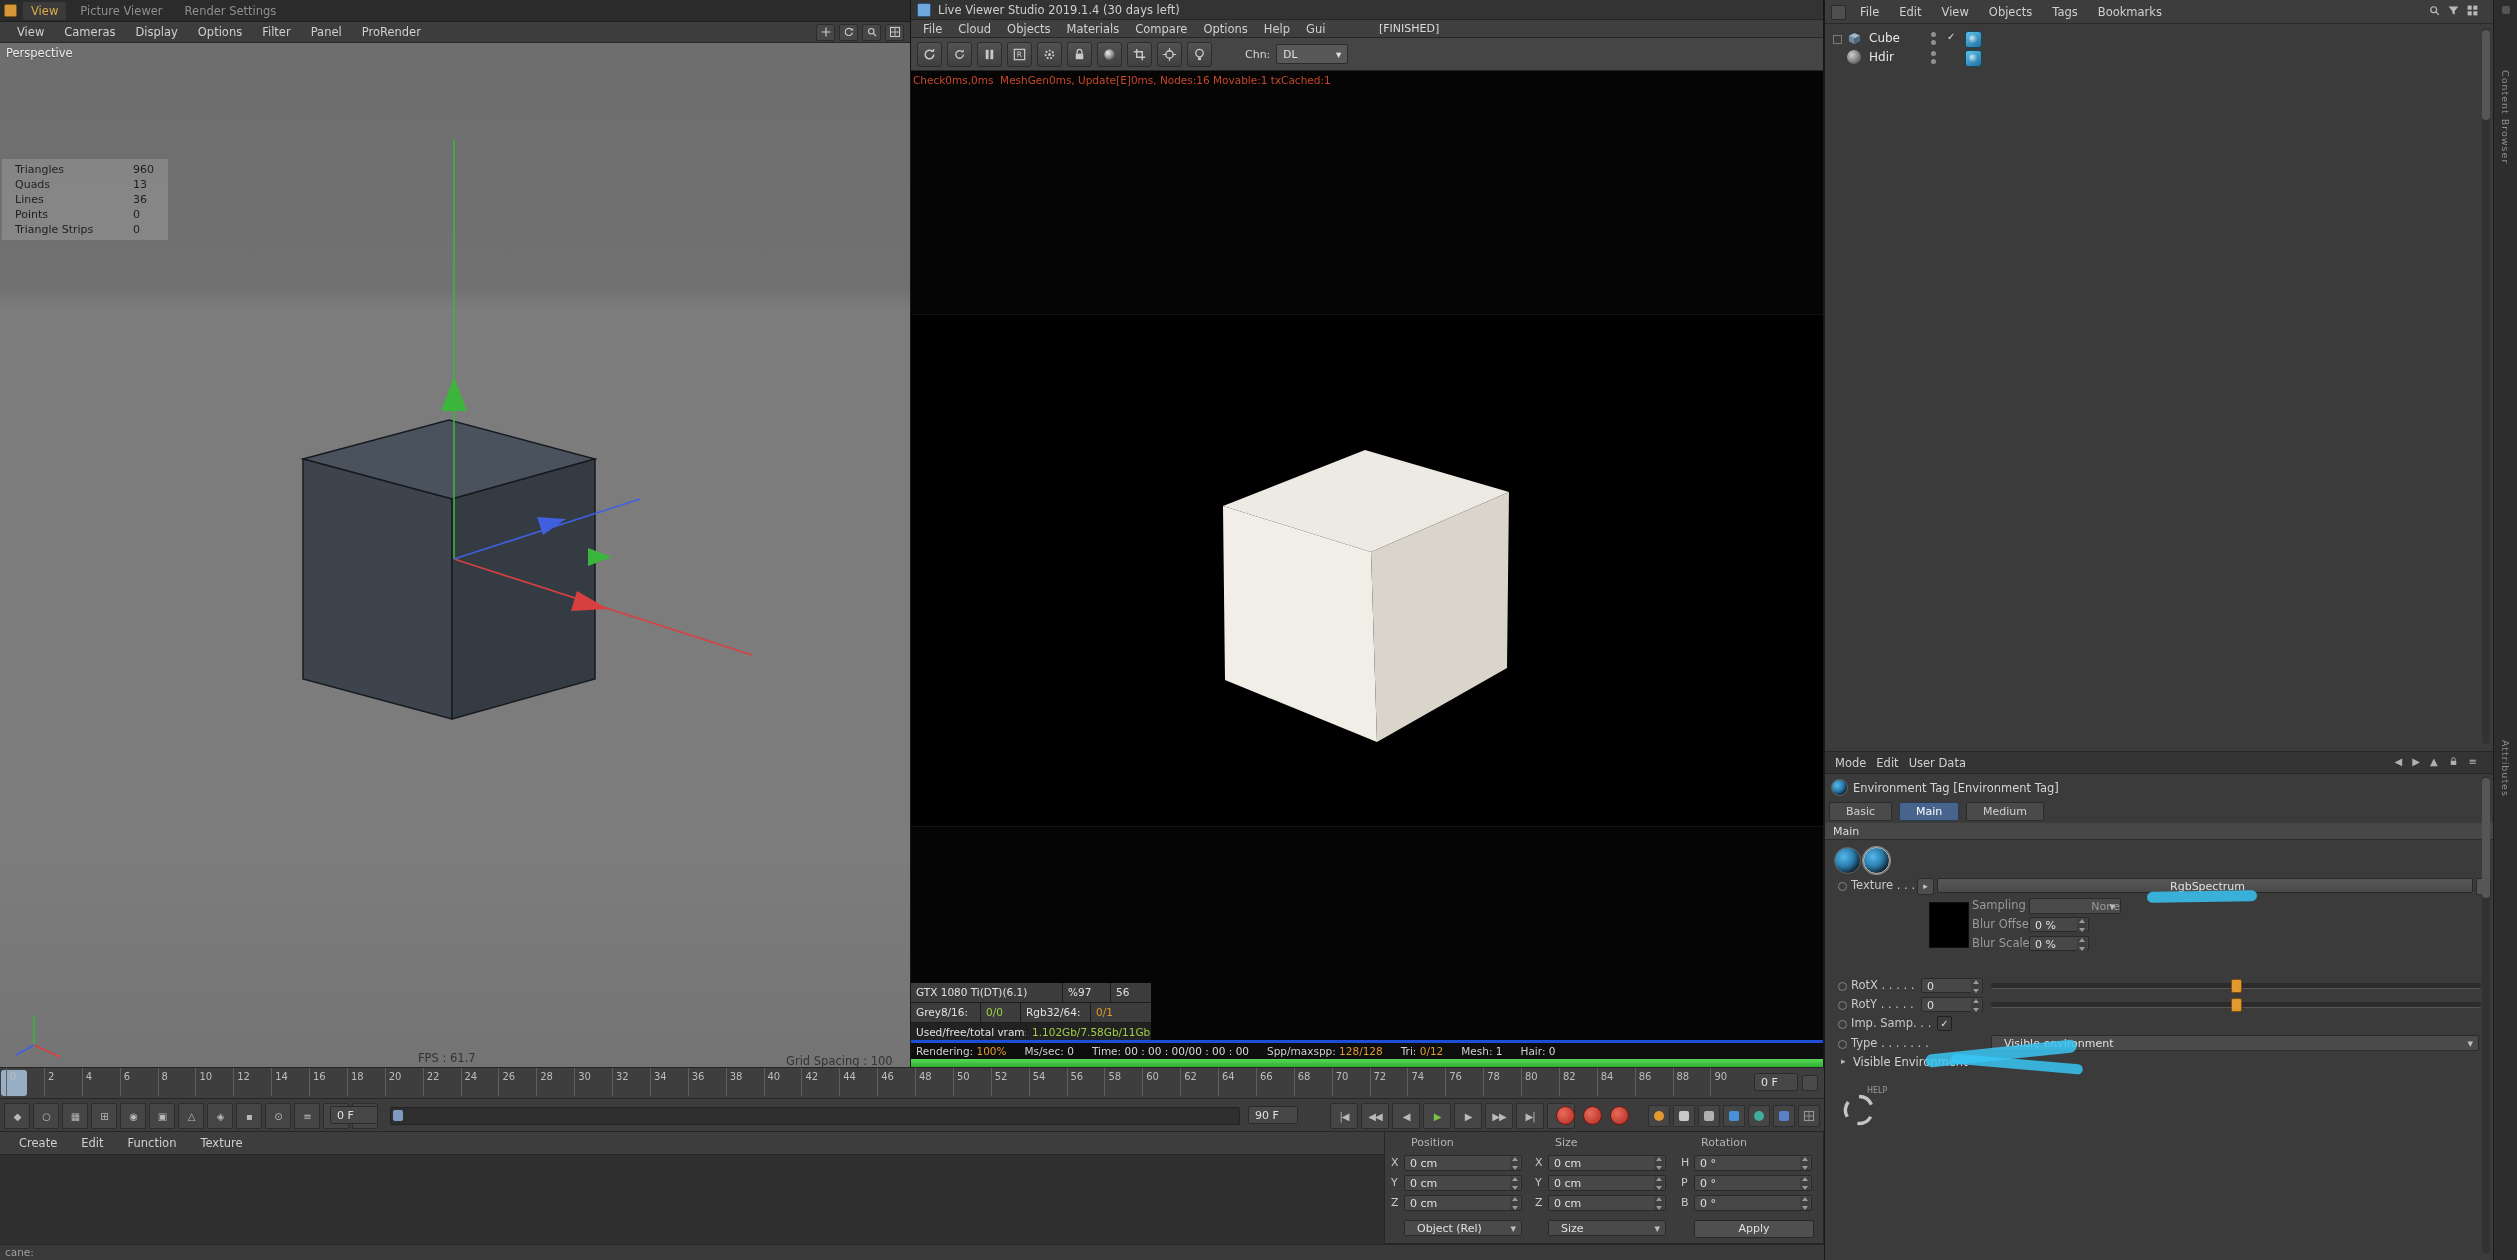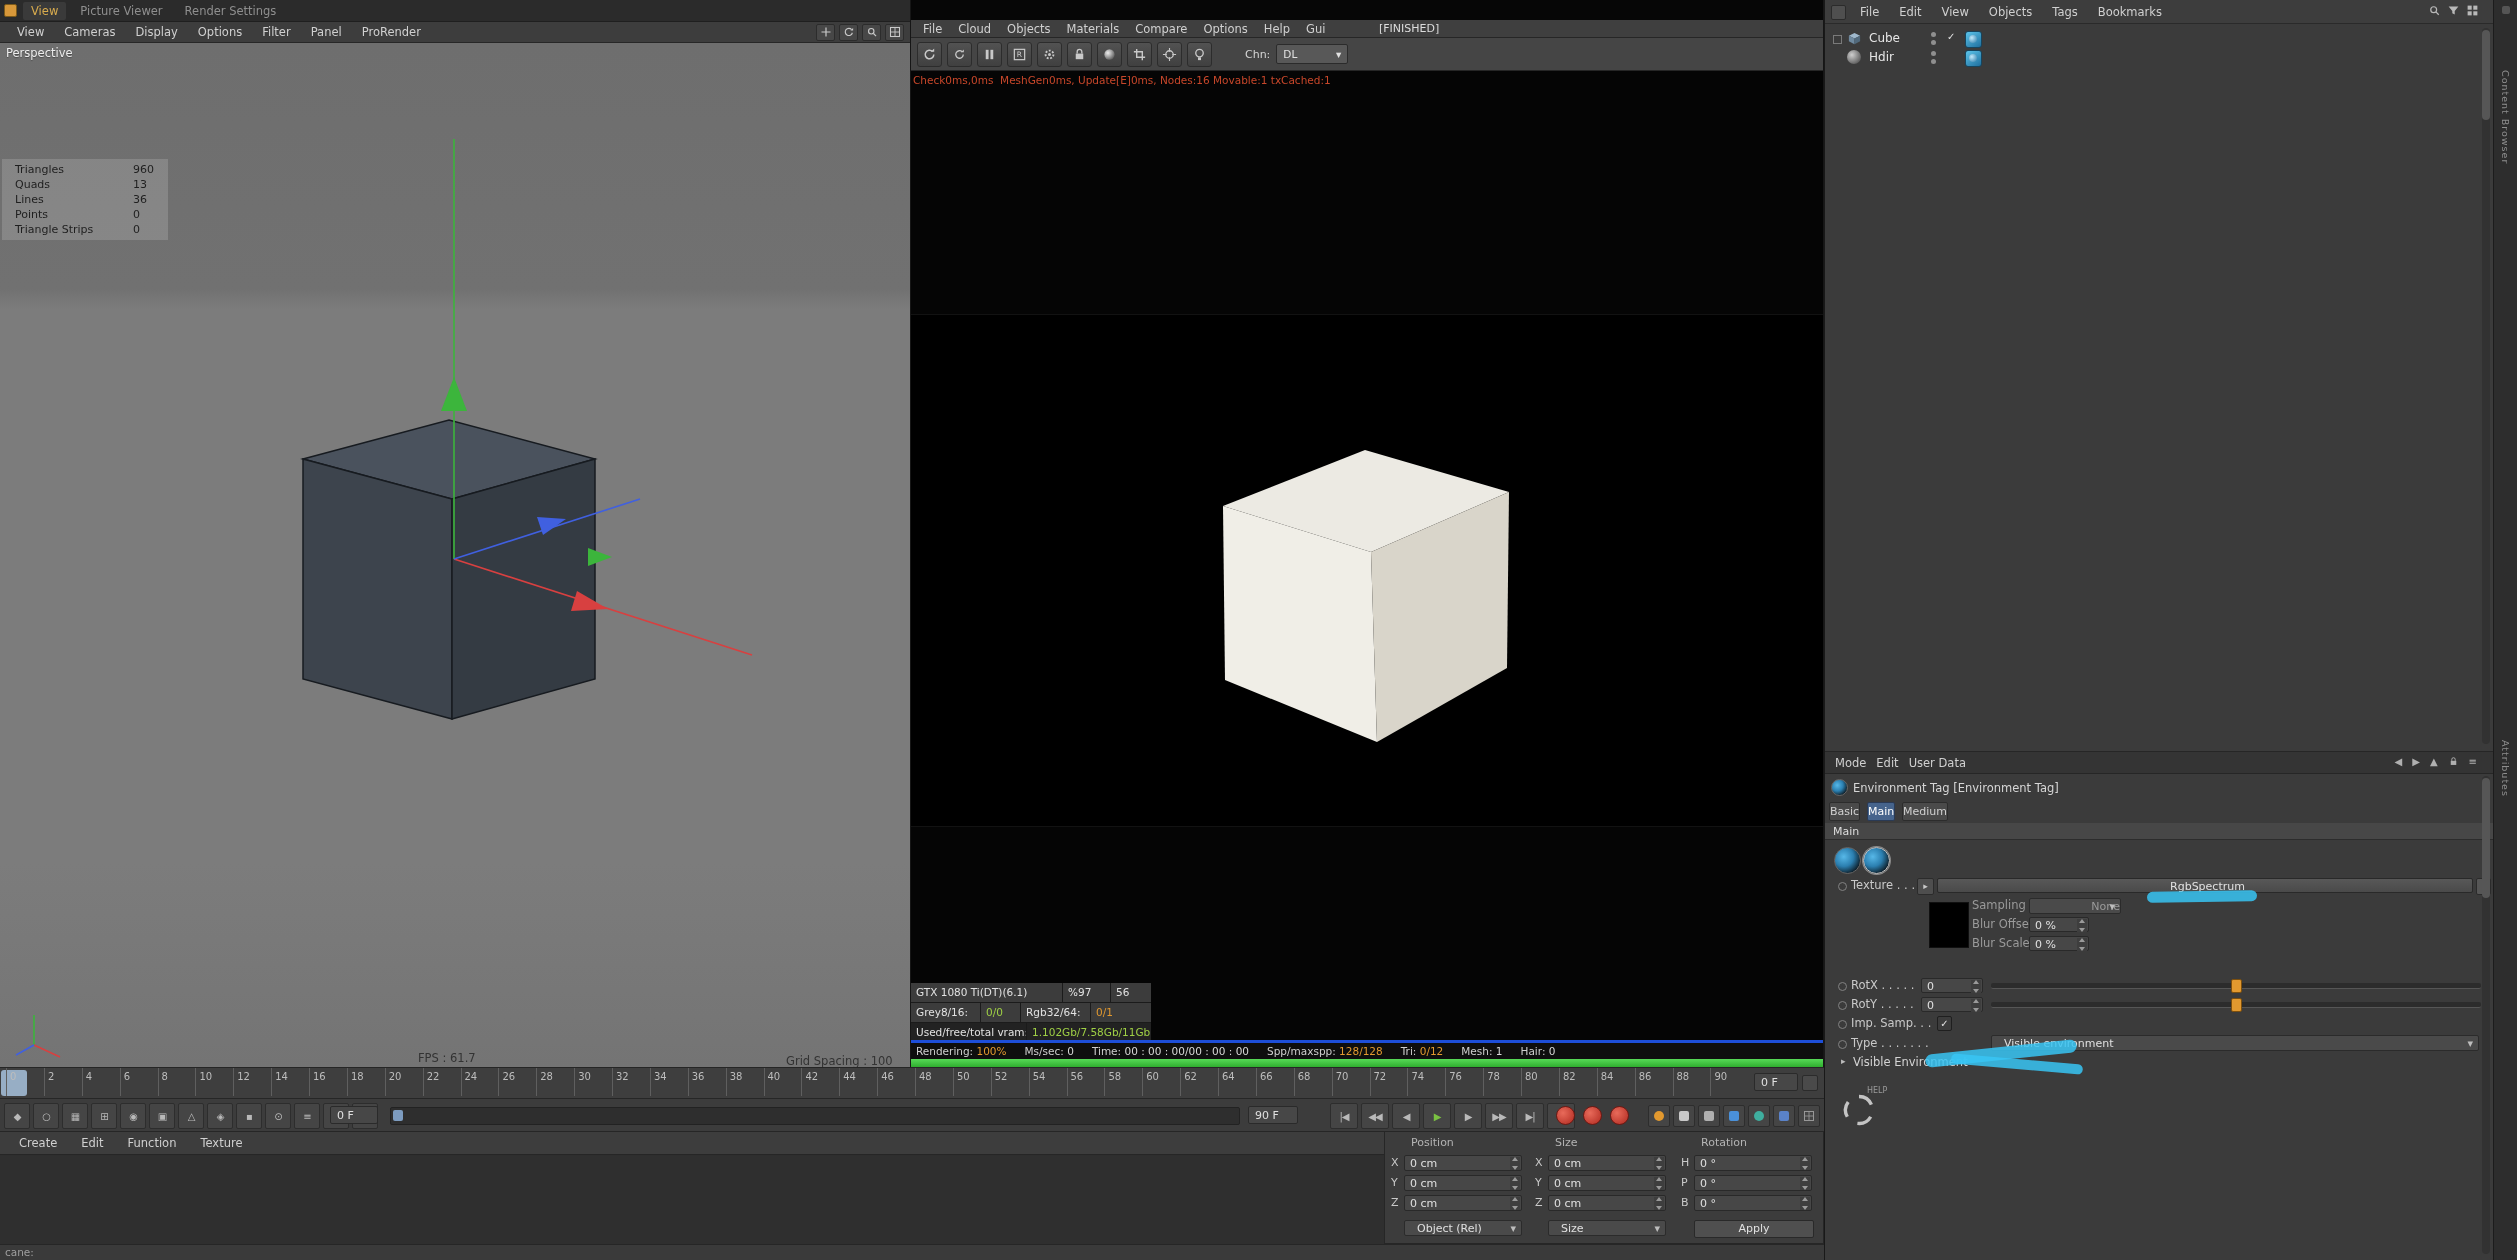--- a/index.html
+++ b/index.html
@@ -48,21 +48,21 @@
 
   
   #rpanel{left:1824px;top:0;width:669px;height:1260px;background:#3b3b3b;border-left:1px solid #191919;box-sizing:border-box;}
   #om-menu{left:0;top:0;width:100%;height:24px;background:#3d3d3d;border-bottom:1px solid #2a2a2a;display:flex;align-items:center;gap:2px;padding-left:26px;box-sizing:border-box;}
   .orow{position:absolute;left:0;width:100%;height:19px;font-size:12px;}
   .odots i{position:absolute;width:5px;height:5px;border-radius:50%;background:#8f8f8f;}
   .tagchip{position:absolute;width:15px;height:15px;border-radius:3px;border:1px solid #16455e;background:linear-gradient(145deg,#5cc4ea,#1f6f9e);}
   .tagchip:after{content:"";position:absolute;left:3px;top:3px;width:8px;height:8px;border-radius:50%;background:radial-gradient(circle at 35% 35%,#bfe8fa,#2a7aa8);}
   #am-modebar{left:0;top:751px;width:100%;height:23px;background:#343434;border-top:1px solid #262626;border-bottom:1px solid #262626;display:flex;align-items:center;padding-left:10px;box-sizing:border-box;}
   .amode{font-size:11.5px;color:#d0d0d0;padding:0 10px 0 0;}
-  .atab{height:17px;padding:0 0;background:#4a4a4a;border:1px solid #2c2c2c;border-radius:2px;font-size:11px;color:#d0d0d0;display:inline-flex;align-items:center;margin-right:3px;}
+  .atab{height:17px;padding:0 16px;background:#4a4a4a;border:1px solid #2c2c2c;border-radius:2px;font-size:11px;color:#d0d0d0;display:inline-flex;align-items:center;margin-right:3px;}
   .atab.active{background:#46648c;color:#fff;border-color:#2a3a55;}
   #am-section{left:0;top:823px;width:100%;height:17px;background:#474747;border-bottom:1px solid #2c2c2c;font-size:11px;color:#dedede;line-height:17px;padding-left:8px;box-sizing:border-box;}
   .chsphere{position:absolute;width:25px;height:25px;border-radius:50%;background:radial-gradient(circle at 35% 35%,#57b8e8 0%,#2b7fb0 42%,#0d1b24 78%);border:1px solid #666;}
   .chsphere.selected{border-color:#c2c2c2;box-shadow:0 0 0 1px #8a8a8a;}
   .arow{position:absolute;left:0;width:100%;height:19px;font-size:11.5px;color:#c9c9c9;}
   .adot{position:absolute;left:13px;top:6px;width:7px;height:7px;border:1px solid #828282;border-radius:50%;}
   .alabel{position:absolute;left:26px;top:2px;white-space:pre;}
   .asub{position:absolute;left:147px;top:2px;color:#9a9a9a;}
   .afield{position:absolute;height:15px;background:#474747;border:1px solid #292929;border-radius:2px;font-size:11px;color:#e0e0e0;line-height:15px;padding-left:5px;box-sizing:border-box;}
   .stepper{position:absolute;right:1px;top:1px;width:10px;height:13px;display:flex;flex-direction:column;justify-content:space-between;align-items:center;background:#3e3e3e;}
@@ -210,20 +210,24 @@
       <line x1="26" y1="44" x2="52" y2="56" stroke="#d84040" stroke-width="1.6"></line>
       <line x1="26" y1="44" x2="8" y2="54" stroke="#4060e0" stroke-width="1.6"></line>
     </svg>
 
     <div id="vp-fps" class="ab">FPS : 61.7</div>
     <div id="vp-grid" class="ab">Grid Spacing : 100 cm</div>
   </div>
 
   
   <div id="octane" class="ab">
+    <div id="oc-title" class="ab">
+      <span style="width:12px;height:12px;background:#6fa8dc;border:1px solid #2c567c;border-radius:2px;display:inline-block;"></span>
+      <span>Live Viewer Studio 2019.1.4 (30 days left)</span>
+    </div>
     <div id="oc-menu" class="ab">
       <span class="mitem">File</span>
       <span class="mitem">Cloud</span>
       <span class="mitem">Objects</span>
       <span class="mitem">Materials</span>
       <span class="mitem">Compare</span>
       <span class="mitem">Options</span>
       <span class="mitem">Help</span>
       <span class="mitem">Gui</span>
       <span id="oc-finished">[FINISHED]</span>

